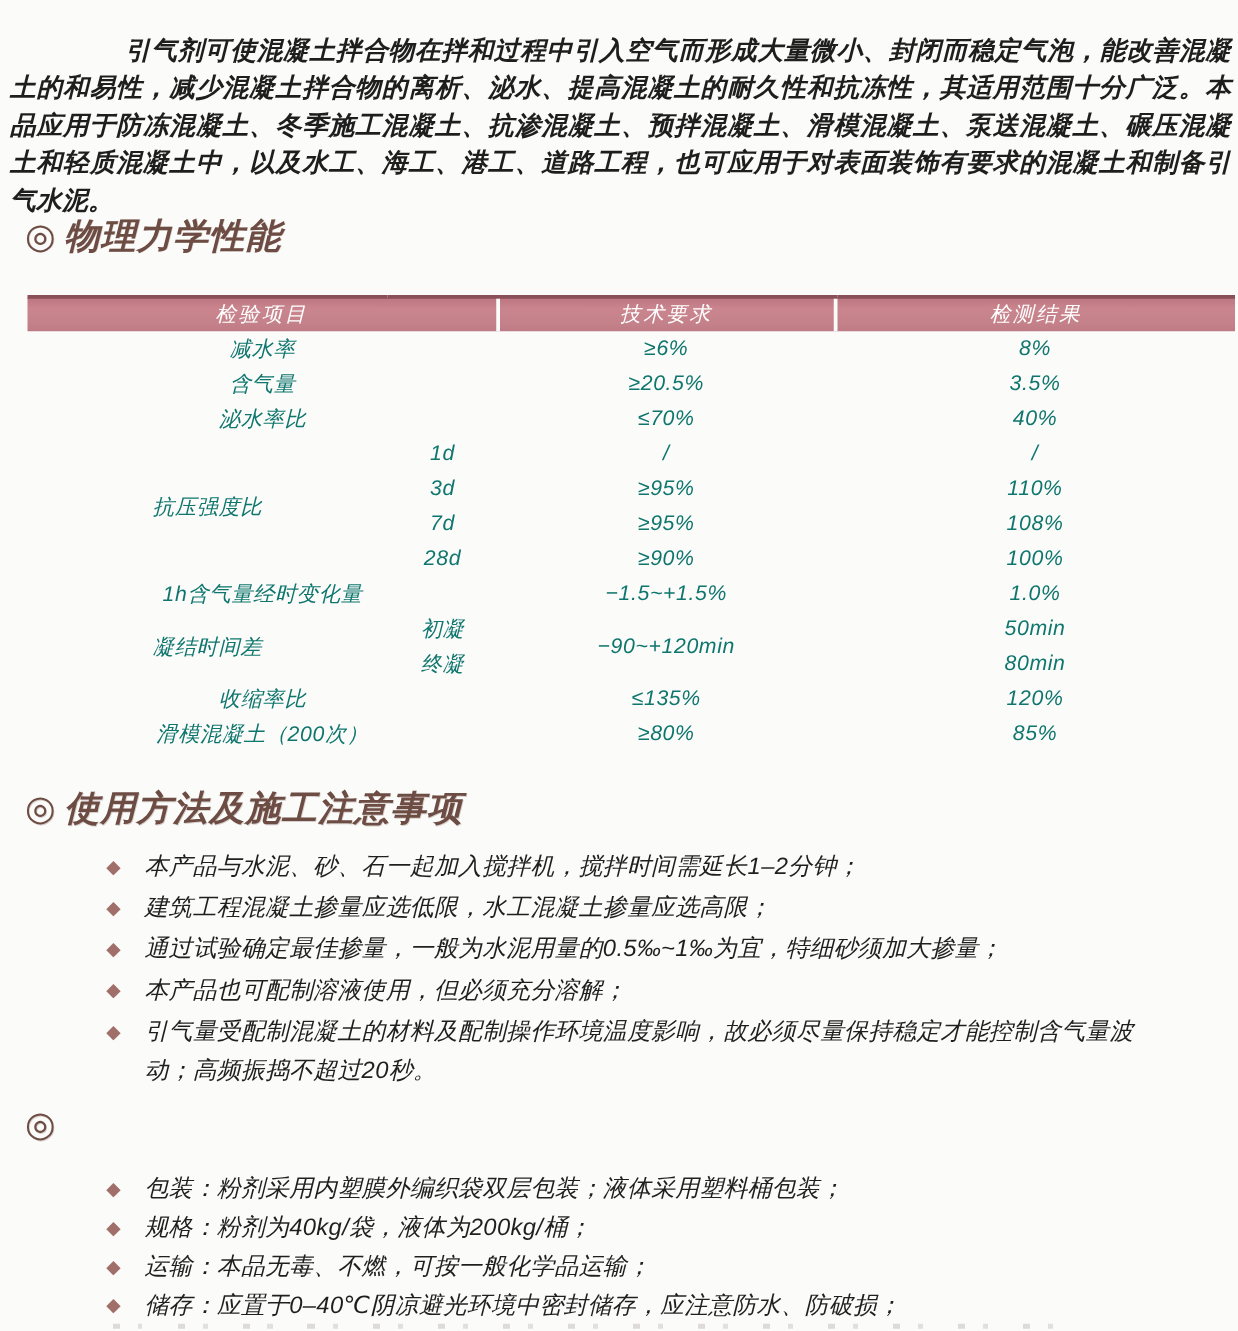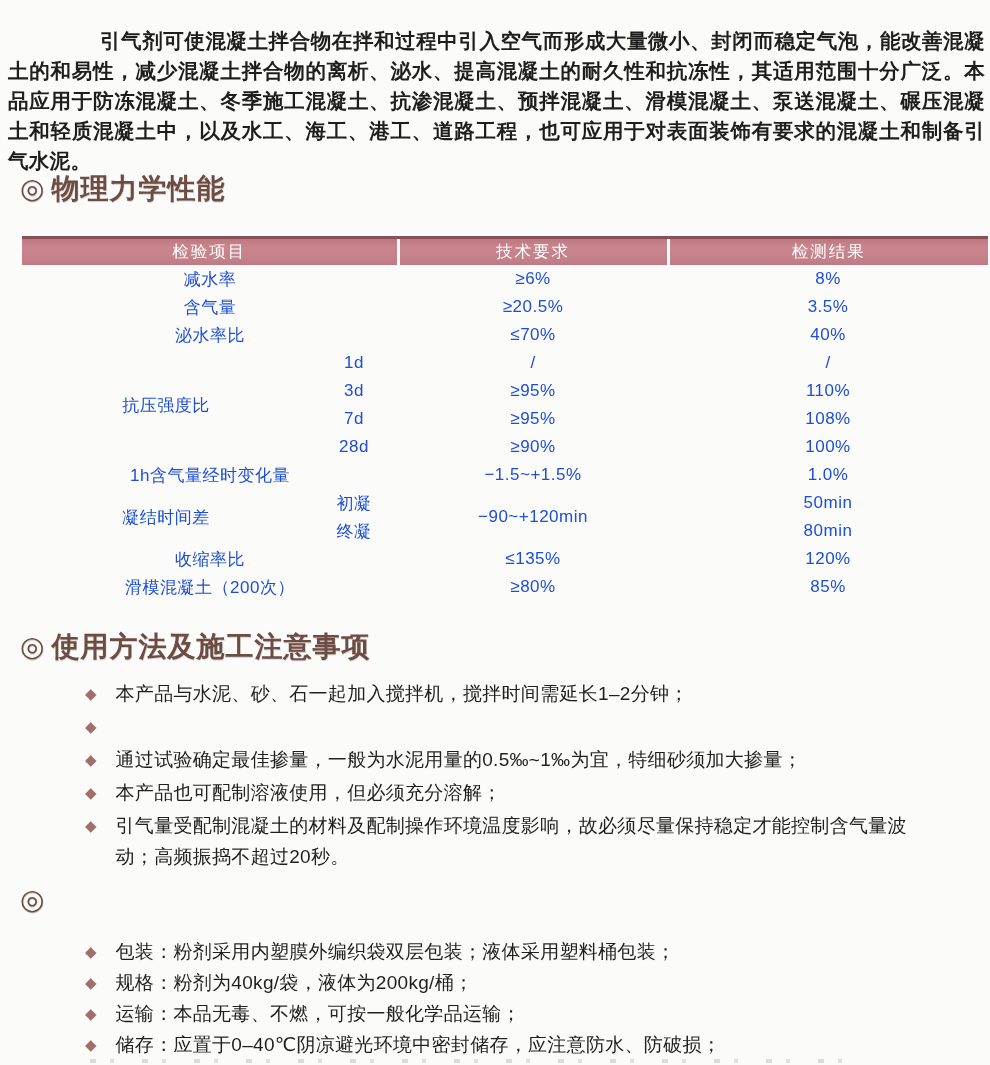--- a/index.html
+++ b/index.html
@@ -3,21 +3,21 @@
 <meta charset="utf-8">
 <style>
   html, body { margin: 0; padding: 0; }
   body {
     width: 990px; height: 1065px;
     background: #fbfbf9;
     font-family: "Liberation Sans", "DejaVu Sans", sans-serif;
     color: #222;
     overflow: hidden;
   }
-  .page { position: relative; width: 990px; height: 762px; }
+  .page { position: relative; width: 990px; height: 762px; font-style: italic; }
 
   
   .intro {
     position: absolute; top: 26px; left: 8px; width: 977px;
     font-size: 20.5px; line-height: 30px; font-weight: 600;
     text-align: justify; text-indent: 92px;
     letter-spacing: 0.3px; color: #1e1e1e; margin: 0;
   }
 
   
@@ -37,21 +37,21 @@
   }
   table.props th {
     background: linear-gradient(#bd7883, #ca858e 30%, #c4818a 75%, #bd7a84);
     border-top: 3px solid #8a5058;
     color: #ffffff; font-weight: 400; font-size: 16.5px;
     height: 26px; padding: 0; letter-spacing: 2px;
   }
   table.props th + th { border-left: 3px solid #fbfbf9; }
   table.props td {
     text-align: center; height: 28px; padding: 0;
-    color: #1d4ed8; letter-spacing: 0.5px;
+    color: #0f766e; letter-spacing: 0.5px;
   }
   td.item  { padding-left: 70px; }
   td.group { padding-left: 90px; }
   td.sub   { }
 
   
   ul.bullets {
     position: absolute; left: 85px; margin: 0; padding: 0;
     list-style: none; width: 835px;
   }
@@ -169,20 +169,21 @@
     <span>使用方法及施工注意事项</span>
   </h2>
 
   <ul class="bullets" style="top:678px">
     <li>
       <span class="diamond">◆</span>
       <span class="btxt">本产品与水泥、砂、石一起加入搅拌机，搅拌时间需延长1–2分钟；</span>
     </li>
     <li>
       <span class="diamond">◆</span>
+      <span class="btxt">建筑工程混凝土掺量应选低限，水工混凝土掺量应选高限；</span>
     </li>
     <li>
       <span class="diamond">◆</span>
       <span class="btxt">通过试验确定最佳掺量，一般为水泥用量的0.5‰~1‰为宜，特细砂须加大掺量；</span>
     </li>
     <li>
       <span class="diamond">◆</span>
       <span class="btxt">本产品也可配制溶液使用，但必须充分溶解；</span>
     </li>
     <li>

